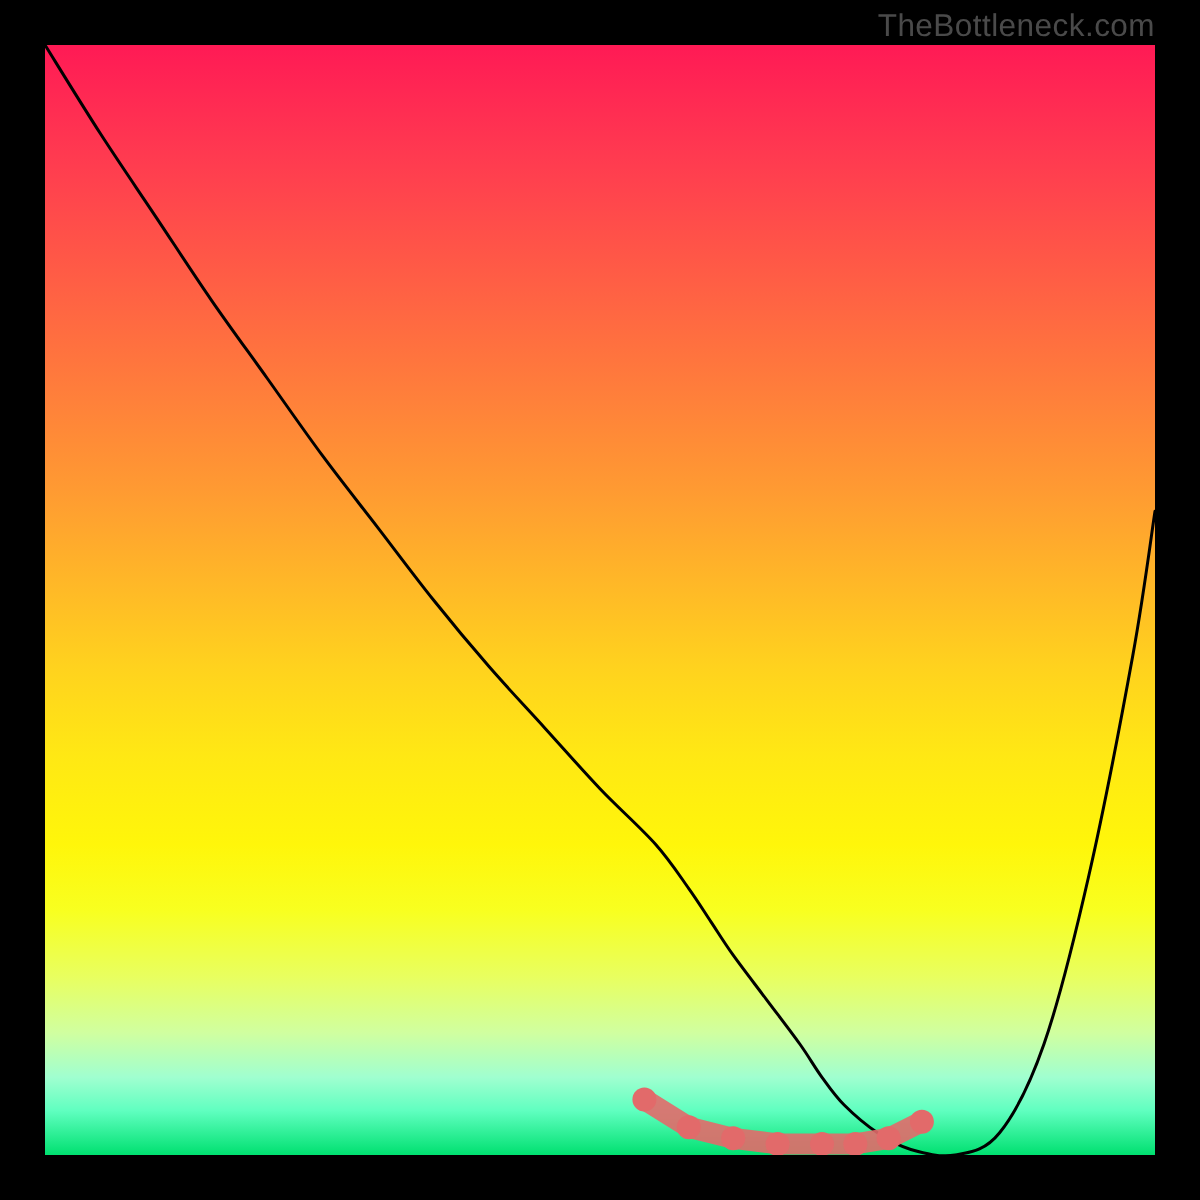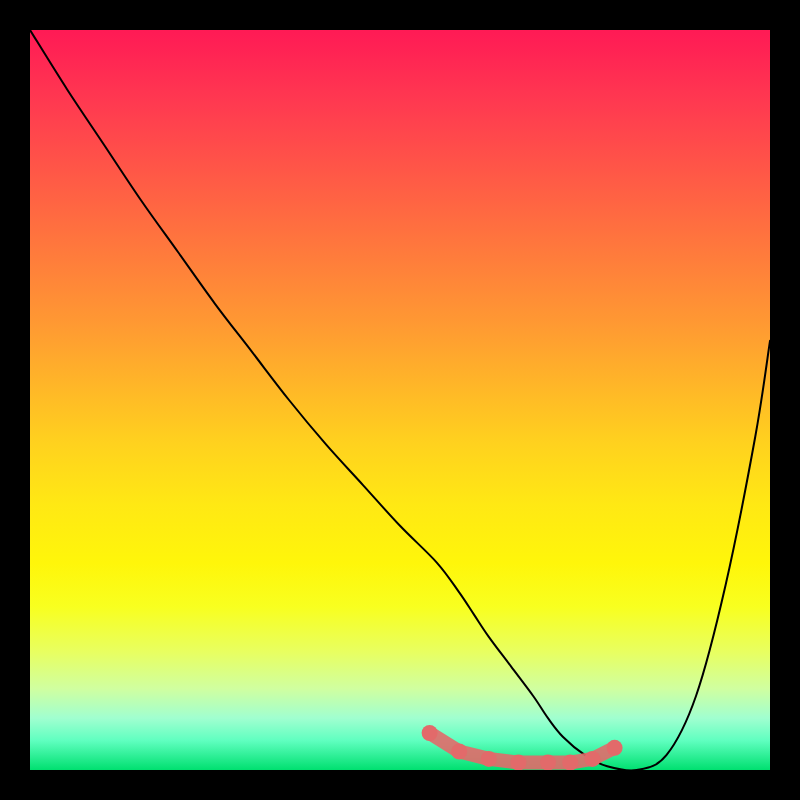--- a/index.html
+++ b/index.html
@@ -57,20 +57,21 @@
     color: #4a4a4a;
     font-size: 21px;
     font-weight: 400;
     letter-spacing: 0.3px;
   }
 </style>
 </head>
 <body>
 
 <div class="frame">
+  <div class="watermark">TheBottleneck.com</div>
   <div class="plot-area">
     <div class="gradient-bg"></div>
     <svg class="overlay" viewBox="0 0 740 740" preserveAspectRatio="none">
       <path id="curve-path" fill="none" stroke="#000" stroke-width="2" stroke-linecap="round" stroke-linejoin="round" d="M 0.00 0.00 C 6.17 9.87, 24.67 40.08, 37.00 59.20 C 49.33 78.32, 61.67 96.20, 74.00 114.70 C 86.33 133.20, 98.67 152.32, 111.00 170.20 C 123.33 188.08, 135.67 204.73, 148.00 222.00 C 160.33 239.27, 172.67 257.15, 185.00 273.80 C 197.33 290.45, 209.67 305.87, 222.00 321.90 C 234.33 337.93, 246.67 354.58, 259.00 370.00 C 271.33 385.42, 283.67 400.22, 296.00 414.40 C 308.33 428.58, 320.67 441.53, 333.00 455.10 C 345.33 468.67, 357.67 482.85, 370.00 495.80 C 382.33 508.75, 397.13 521.70, 407.00 532.80 C 416.87 543.90, 423.03 553.77, 429.20 562.40 C 435.37 571.03, 439.07 577.20, 444.00 584.60 C 448.93 592.00, 452.63 598.17, 458.80 606.80 C 464.97 615.43, 473.60 626.53, 481.00 636.40 C 488.40 646.27, 497.03 657.37, 503.20 666.00 C 509.37 674.63, 513.07 681.42, 518.00 688.20 C 522.93 694.98, 526.63 700.53, 532.80 706.70 C 538.97 712.87, 547.60 720.27, 555.00 725.20 C 562.40 730.13, 568.57 733.83, 577.20 736.30 C 585.83 738.77, 596.93 741.85, 606.80 740.00 C 616.67 738.15, 626.53 737.53, 636.40 725.20 C 646.27 712.87, 656.13 694.37, 666.00 666.00 C 675.87 637.63, 685.73 598.17, 695.60 555.00 C 705.47 511.83, 717.80 447.70, 725.20 407.00 C 732.60 366.30, 737.53 326.83, 740.00 310.80"></path>
       <g id="marker-group">
           <path d="M 399.6 703 L 429.2 721.5 L 458.8 728.9 L 488.40000000000003 732.6 L 518 732.6 L 540.1999999999999 732.6 L 562.4 728.9 L 584.6 717.8" fill="none" stroke="#e26a6a" stroke-width="14" stroke-linecap="round" stroke-linejoin="round" opacity="0.9"></path>
           <circle cx="399.60" cy="703.00" r="8" fill="#e26a6a"></circle>
           <circle cx="429.20" cy="721.50" r="8" fill="#e26a6a"></circle>
           <circle cx="458.80" cy="728.90" r="8" fill="#e26a6a"></circle>
           <circle cx="488.40" cy="732.60" r="8" fill="#e26a6a"></circle>

